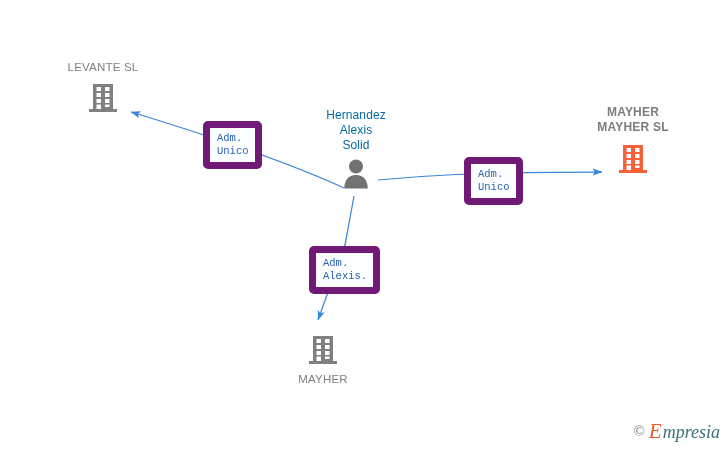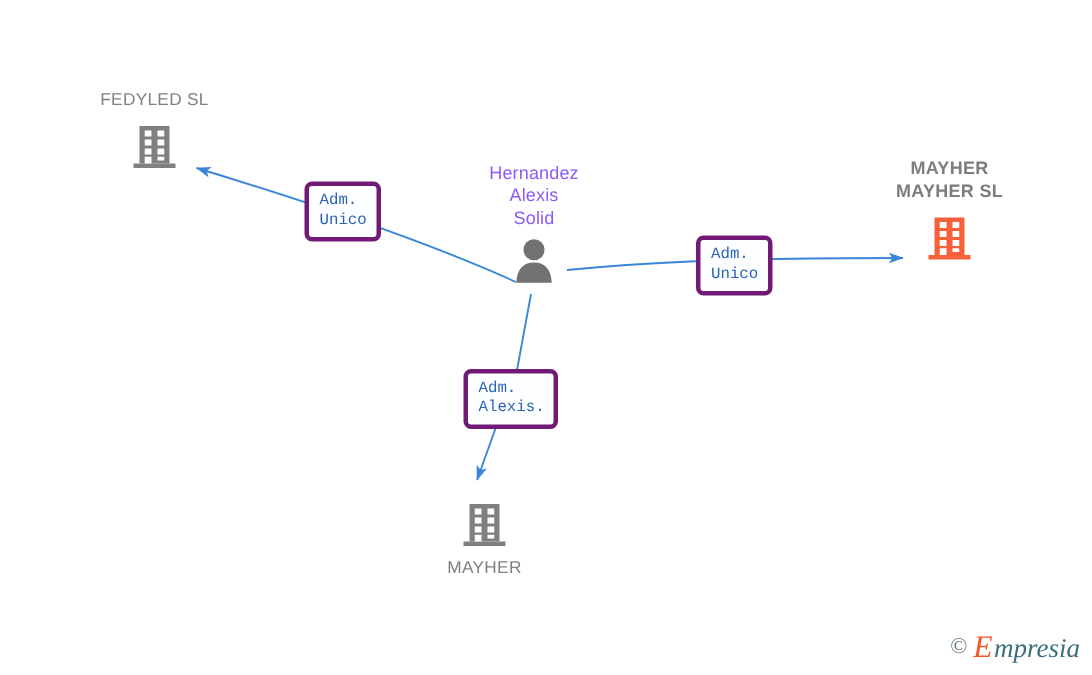--- a/index.html
+++ b/index.html
@@ -34,32 +34,32 @@
     white-space: nowrap;
     font-family: "Liberation Sans", sans-serif;
   }
   .node-label.bold {
     font-weight: bold;
     color: #7d7d7d;
     font-size: 12px;
     line-height: 15px;
   }
   .node-label.person {
-    color: #8b5cf6;
+    color: #0369a1;
     font-size: 12px;
     line-height: 15px;
     letter-spacing: 0.1px;
   }
   .node-icon {
     display: block;
     margin: 0 auto;
   }
   .edge-label {
     position: absolute;
-    border: 3px solid #701a75;
+    border: 7px solid #701a75;
     border-radius: 5px;
     background: #fdfeff;
     color: #2a63b5;
     font-family: "Liberation Mono", monospace;
     font-size: 10.5px;
     line-height: 13px;
     padding: 4px 6px 4px 7px;
     text-align: left;
     box-sizing: border-box;
     white-space: nowrap;
@@ -105,21 +105,21 @@
   </defs>
 
   <path d="M 344,188 C 300,168 230,142 131,112" fill="none" stroke="#3a86d8" stroke-width="1.25" marker-end="url(#arrowblue)"></path>
 
   <path d="M 378,180 C 420,176 470,172 602,172" fill="none" stroke="#3a86d8" stroke-width="1.25" marker-end="url(#arrowblue)"></path>
 
   <path d="M 354,196 L 345,245 L 318,320" fill="none" stroke="#3a86d8" stroke-width="1.25" marker-end="url(#arrowblue)"></path>
 </svg>
 
 <div class="node" style="left:43px; top:60px; width:120px;">
-  <div class="node-label">FEDYLED SL</div>
+  <div class="node-label">LEVANTE SL</div>
   <svg class="node-icon" width="34" height="34" viewBox="0 0 34 34" style="margin-top:6px;">
     <g fill="#808080">
       <rect x="7" y="4" width="20" height="25"></rect>
       <rect x="3" y="29" width="28" height="3"></rect>
     </g>
     <g fill="#ffffff">
       <rect x="10.5" y="7" width="4.5" height="4"></rect>
       <rect x="19" y="7" width="4.5" height="4"></rect>
       <rect x="10.5" y="13" width="4.5" height="4"></rect>
       <rect x="19" y="13" width="4.5" height="4"></rect>

